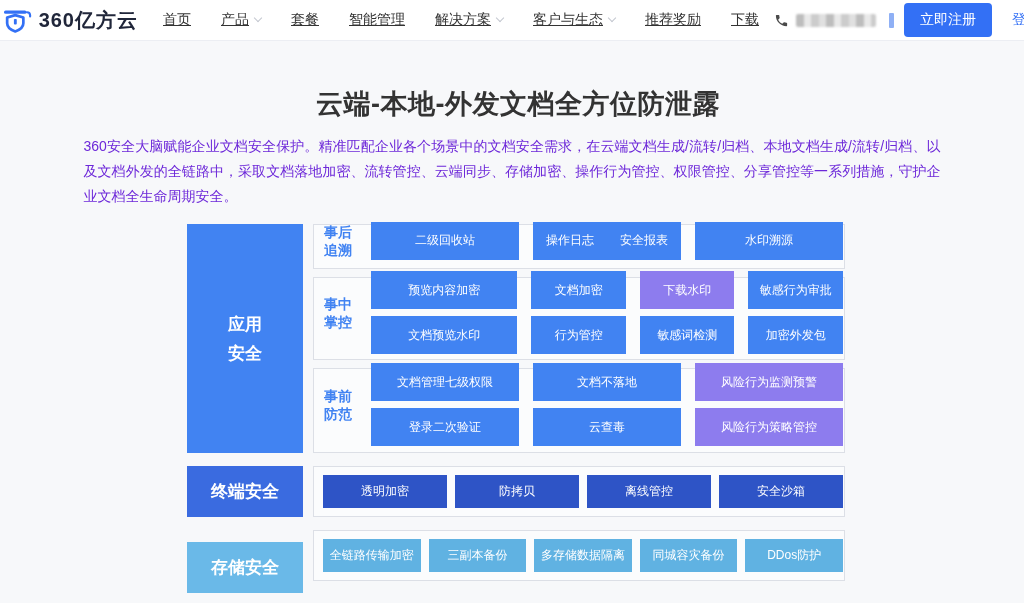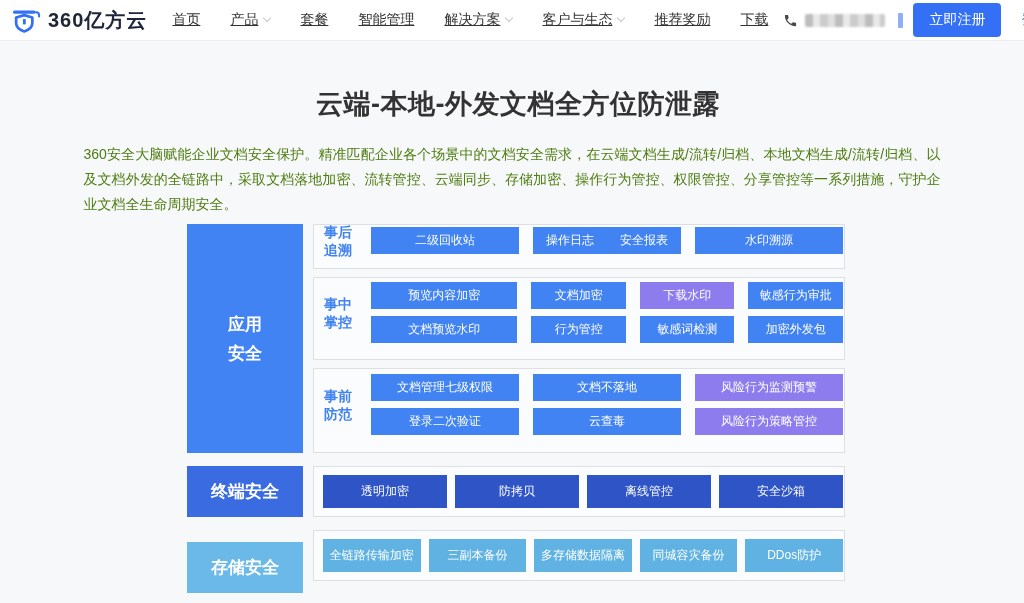--- a/index.html
+++ b/index.html
@@ -13,20 +13,21 @@
   
   .header {
     position: relative;
     height: 41px;
     background: #ffffff;
     border-bottom: 1px solid #eceef3;
     display: flex;
     align-items: center;
     padding-left: 12px;
     overflow: hidden;
+    justify-content: flex-end;
   }
   .logo { display: flex; align-items: center; gap: 7px; flex: none; cursor: pointer; }
   .logo svg { width: 29px; height: 27px; display: block; }
   .logo-text { font-size: 20px; font-weight: bold; color: #20263a; letter-spacing: 1px; }
 
   .nav { display: flex; align-items: center; margin-left: 10px; flex: none; }
   .nav-item {
     font-size: 14px; color: #333; padding: 0 15px;
     display: flex; align-items: center; cursor: pointer; white-space: nowrap; text-decoration: underline;
   }
@@ -59,24 +60,24 @@
     margin-top: 45px;
     text-align: center;
     font-size: 27px;
     font-weight: bold;
     color: #333;
     letter-spacing: 0.5px;
     padding-left: 12px;
   }
   .page-desc {
     width: 857px;
-    margin: 20px auto 0;
+    margin: 12px auto 0;
     font-size: 14px;
     line-height: 25px;
-    color: #4d7c0f;
+    color: #6d28d9;
     text-align: justify;
   }
 
   
   .diagram { position: absolute; left: 187px; top: 224px; width: 658px; display: flex; gap: 10px; }
   .col-left { width: 116px; flex: none; display: flex; flex-direction: column; }
   .col-right { flex: 1; display: flex; flex-direction: column; }
 
   .cat-box {
     color: #fff; font-weight: bold; font-size: 17px;
@@ -99,21 +100,21 @@
   .g-plain { height: 51px; padding: 9px 1px 9px 9px; }
   .g-term { margin-top: 13px; }
   .g-stor { margin-top: 13px; }
 
   .grp-tag { width: 47px; flex: none; color: #4183f2; font-size: 14px; font-weight: bold; line-height: 18px; }
   .grp-rows { flex: 1; display: flex; flex-direction: column; gap: 7px; }
   .brow { display: flex; gap: 14px; }
   .brow-sm { gap: 8px; }
 
   .chip {
-    height: 27px; flex: 1;
+    height: 38px; flex: 1;
     background: #4183f2; color: #fff; font-size: 12px;
     display: flex; align-items: center; justify-content: center; gap: 26px;
     white-space: nowrap;
   }
   .chip.purple { background: #8d7cee; }
   .chip.term { background: #2e54c6; height: 33px; }
   .chip.stor { background: #60b2e2; height: 33px; }
   .fw { flex: 1.55; }
 </style>
 </head>

